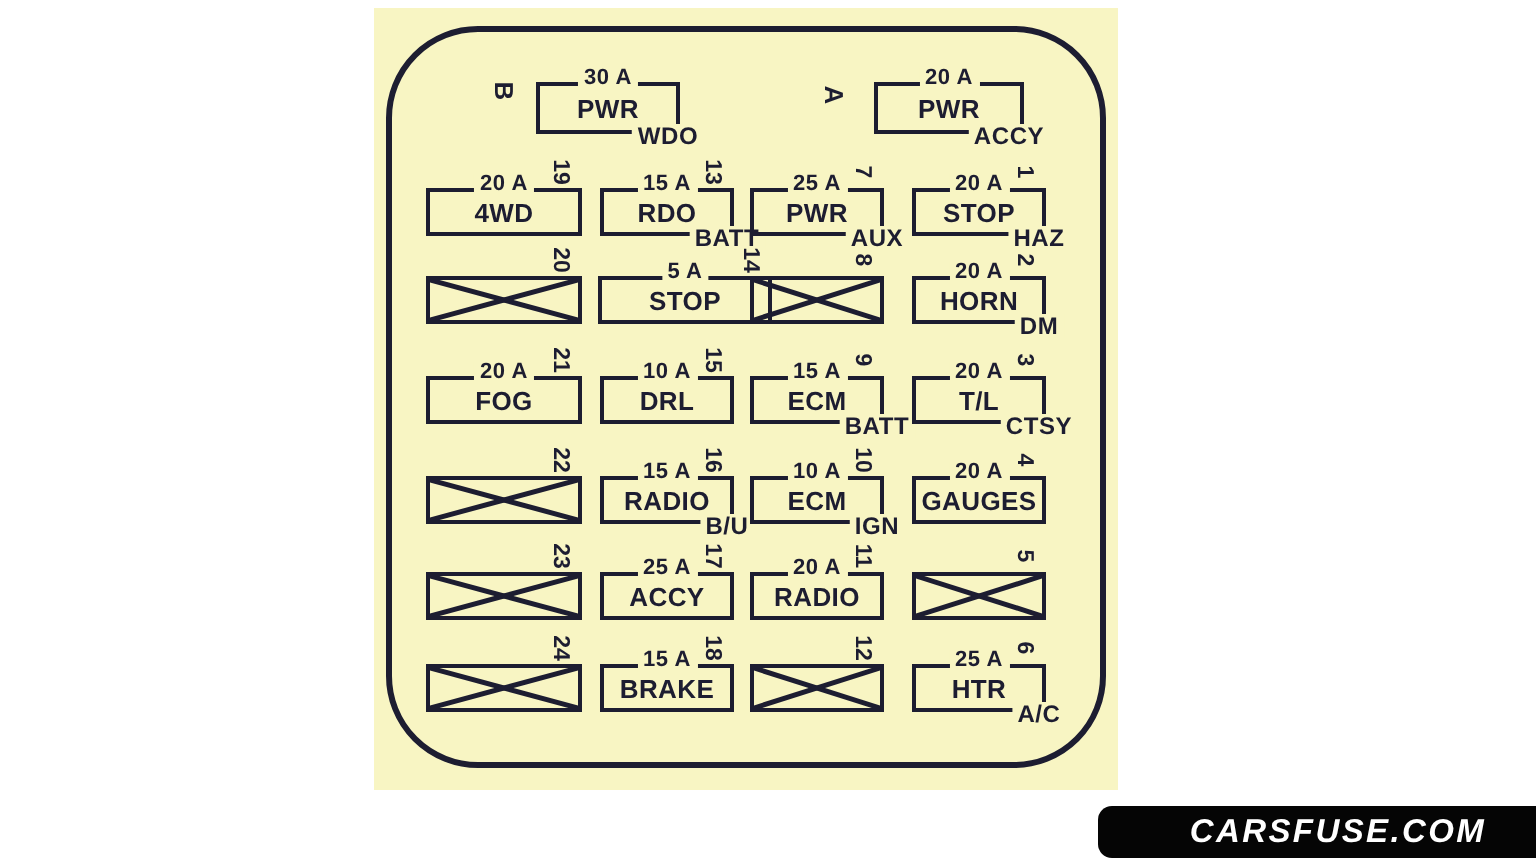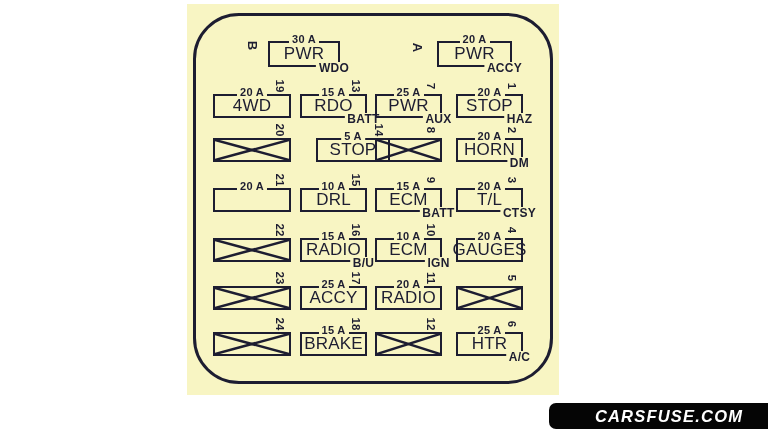--- a/index.html
+++ b/index.html
@@ -25,21 +25,21 @@
     position:absolute;height:24px;box-sizing:border-box;
     border:2.5px solid var(--ink);color:var(--ink);
   }
   .amp{
     position:absolute;top:-9px;left:50%;transform:translateX(-50%);
     background:var(--paper);padding:0 3px;line-height:1;
     font-size:11px;font-weight:700;white-space:nowrap;letter-spacing:0.3px;
   }
   .l1{
     position:absolute;inset:0;display:flex;align-items:center;justify-content:center;
-    font-size:17px;font-weight:400;white-space:nowrap;letter-spacing:0.2px;
+    font-size:13px;font-weight:700;white-space:nowrap;letter-spacing:0.2px;
   }
   .l2{
     position:absolute;bottom:-9px;left:50%;transform:translateX(-50%);
     background:var(--paper);padding:0 3px;line-height:1;
     font-size:12px;font-weight:700;white-space:nowrap;letter-spacing:0.3px;margin-left:30px;
   }
   .l2:empty,.amp:empty{display:none;}
   .num{
     position:absolute;top:-16px;right:-3px;width:24px;height:12px;
     line-height:12px;text-align:center;transform:rotate(90deg);
@@ -106,21 +106,21 @@
     <span class="l2">HAZ</span>
   </div>
 
   <div class="cell" style="left:213px;top:138px;width:78px;">
     <span class="num">20</span>
     <svg class="cross" viewBox="0 0 100 100" preserveAspectRatio="none">
         <line x1="0" y1="0" x2="100" y2="100" stroke="#1d1d31" stroke-width="2.5" vector-effect="non-scaling-stroke"></line>
         <line x1="0" y1="100" x2="100" y2="0" stroke="#1d1d31" stroke-width="2.5" vector-effect="non-scaling-stroke"></line>
       </svg>
   </div>
-  <div class="cell" style="left:316px;top:138px;width:74px;">
+  <div class="cell" style="left:299px;top:138px;width:87px;">
     <span class="num">14</span>
     <span class="amp">5 A</span>
     <span class="l1">STOP</span>
 
   </div>
   <div class="cell" style="left:375px;top:138px;width:67px;">
     <span class="num">8</span>
     <svg class="cross" viewBox="0 0 100 100" preserveAspectRatio="none">
         <line x1="0" y1="0" x2="100" y2="100" stroke="#1d1d31" stroke-width="2.5" vector-effect="non-scaling-stroke"></line>
         <line x1="0" y1="100" x2="100" y2="0" stroke="#1d1d31" stroke-width="2.5" vector-effect="non-scaling-stroke"></line>
@@ -129,20 +129,21 @@
   <div class="cell" style="left:456px;top:138px;width:67px;">
     <span class="num">2</span>
     <span class="amp">20 A</span>
     <span class="l1">HORN</span>
     <span class="l2">DM</span>
   </div>
 
   <div class="cell" style="left:213px;top:188px;width:78px;">
     <span class="num">21</span>
     <span class="amp">20 A</span>
+    <span class="l1">FOG</span>
 
   </div>
   <div class="cell" style="left:300px;top:188px;width:67px;">
     <span class="num">15</span>
     <span class="amp">10 A</span>
     <span class="l1">DRL</span>
 
   </div>
   <div class="cell" style="left:375px;top:188px;width:67px;">
     <span class="num">9</span>

